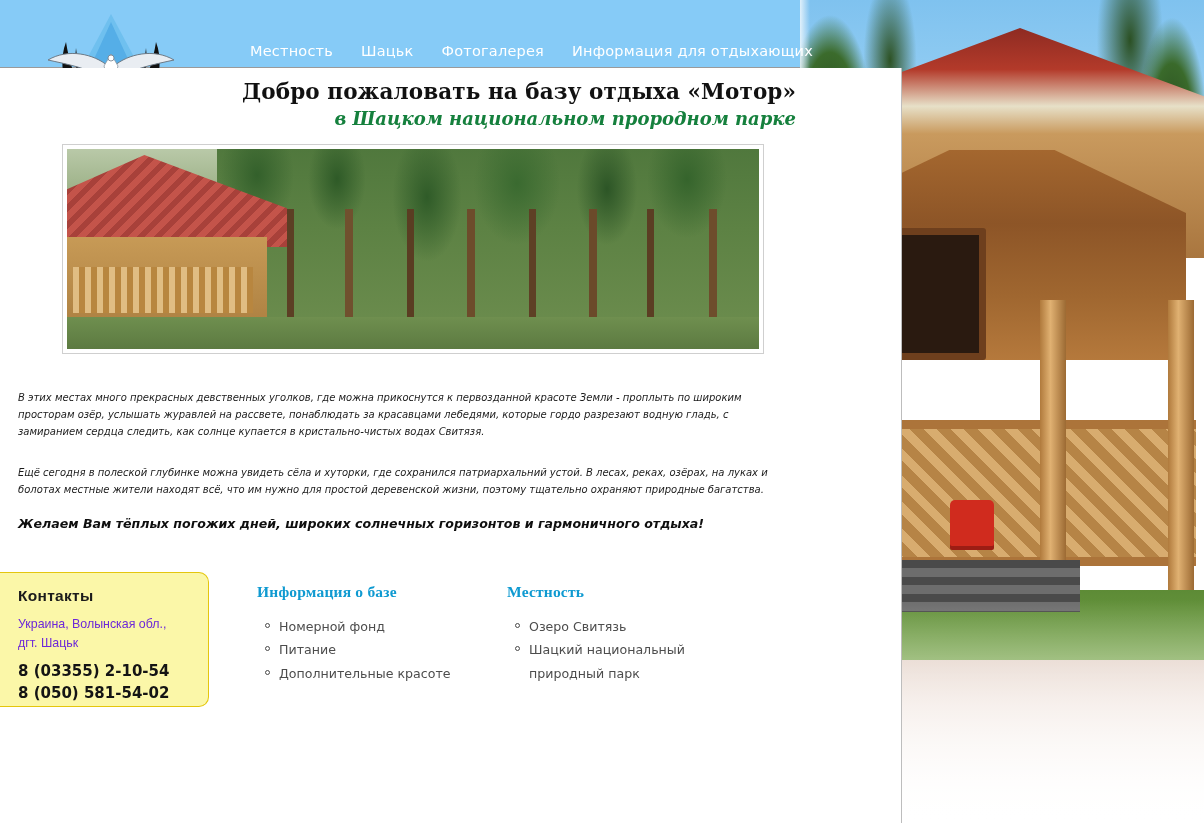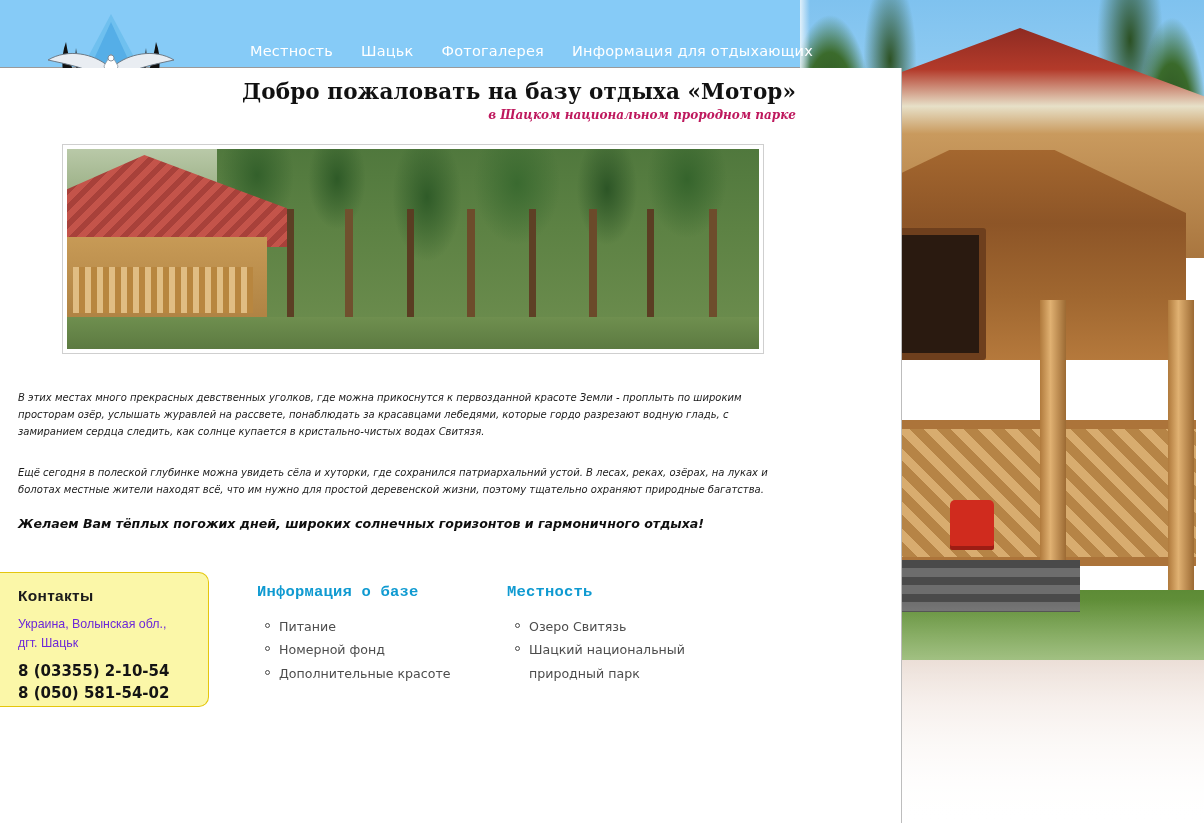--- a/index.html
+++ b/index.html
@@ -110,21 +110,21 @@
     background:#ffffff;border-right:1px solid #bdbdbd;box-sizing:border-box;
   }
 
   .title-wrap{position:absolute;left:0;top:12px;width:790px;text-align:right;}
   .title{
     font-family:"DejaVu Serif", serif;font-weight:bold;font-size:21.5px;
     color:#111111;letter-spacing:.1px;line-height:1.15;
   }
   .subtitle{
     font-family:"DejaVu Serif", serif;font-weight:bold;font-style:italic;
-    font-size:12px;color:#be185d;margin-top:3px;padding-left:18px;
+    font-size:18px;color:#15803d;margin-top:3px;padding-left:18px;
   }
 
   
   .photo-frame{
     position:absolute;left:56px;top:76px;width:692px;height:200px;
     border:1px solid #cfcfcf;padding:4px;background:#ffffff;box-sizing:content-box;
   }
   .photo{
     width:692px;height:200px;position:relative;overflow:hidden;
     background:linear-gradient(180deg,#b9c9a8 0%,#8aa172 35%,#6d8a55 70%,#5e7d49 100%);
@@ -199,21 +199,21 @@
   .contacts .phone{
     font-size:15px;font-weight:bold;color:#141414;line-height:1.45;
     font-family:"DejaVu Sans", sans-serif;
   }
 
   
   .col{position:absolute;top:515px;}
   .col.c1{left:251px;width:230px;}
   .col.c2{left:501px;width:230px;}
   .col h3{
-    margin:0 0 14px 0;font-family:Liberation Mono, monospace;font-weight:bold;
+    margin:0 0 14px 0;font-family:Liberation Serif, serif;font-weight:bold;
     font-size:15.5px;color:#0f9ad1;letter-spacing:.2px;
   }
   .col ul{margin:0;padding:0 0 0 22px;list-style:none;}
   .col li{
     position:relative;font-size:12.6px;color:#4d4d4d;line-height:1.85;
     font-family:"DejaVu Sans", sans-serif;
   }
   .col li::before{
     content:"";position:absolute;left:-14px;top:8px;
     width:5px;height:5px;border:1.4px solid #4a4a4a;border-radius:50%;
@@ -294,22 +294,22 @@
       <div>Украина, Волынская обл.,</div>
       <div>дгт. Шацьк</div>
     </div>
     <div class="phone">8 (03355) 2-10-54</div>
     <div class="phone">8 (050) 581-54-02</div>
   </div>
 
   <div class="col c1">
     <h3>Информация о базе</h3>
     <ul>
+      <li><span>Номерной фонд</span></li>
       <li><span>Питание</span></li>
-      <li><span>Номерной фонд</span></li>
       <li><span>Дополнительные красоте</span></li>
     </ul>
   </div>
 
   <div class="col c2">
     <h3>Местность</h3>
     <ul>
       <li><span>Озеро Свитязь</span></li>
       <li><span>Шацкий национальный природный парк</span></li>
     </ul>

